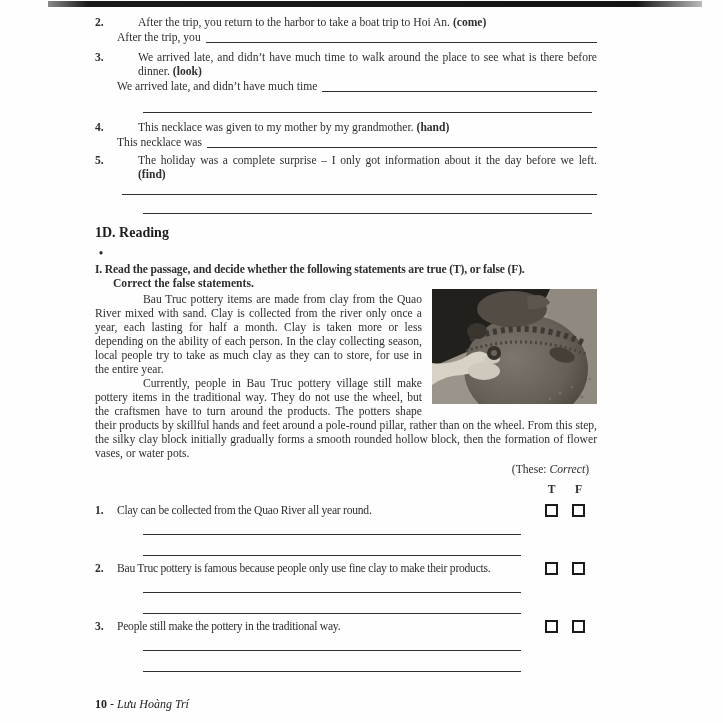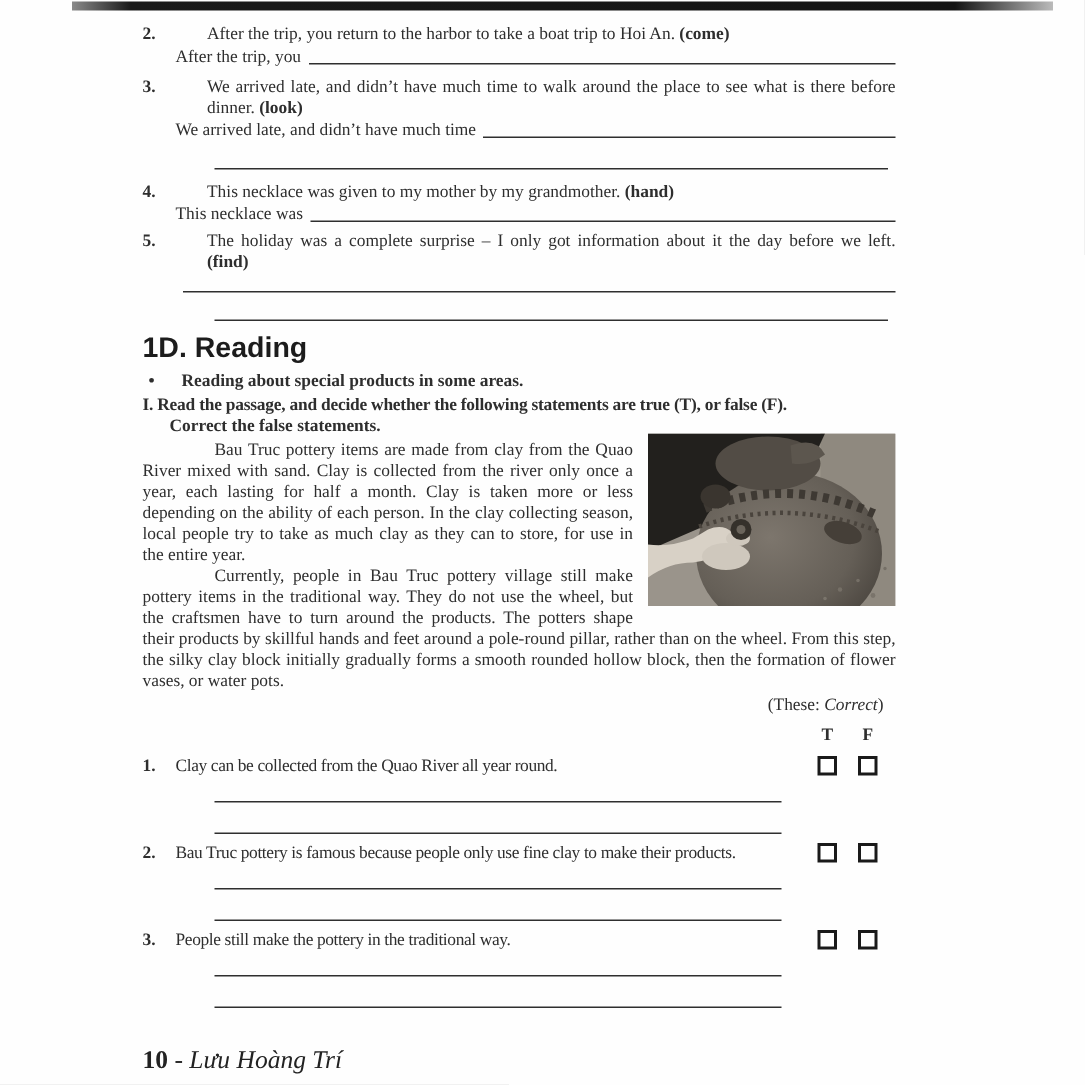--- a/index.html
+++ b/index.html
@@ -10,42 +10,42 @@
   .content{position:absolute;left:95px;top:16px;width:502px;font-size:11.6px;line-height:14px;}
   .ex-item{display:flex;}
   .num{width:22px;flex:0 0 22px;font-weight:bold;}
   .ibody{flex:1;}
   .prompt{text-align:justify;margin-left:21px;}
   .stem-row{display:flex;align-items:flex-end;height:15px;}
   .stem{white-space:nowrap;}
   .write-line{flex:1;border-bottom:1px solid #2f2f2f;margin:0 0 2px 5px;}
   .blank-line{margin-left:48px;width:449px;height:14px;border-bottom:1px solid #2f2f2f;}
   .mt2{margin-top:2px}.mt4{margin-top:4px}.mt6{margin-top:6px}.mt8{margin-top:8px}
-  .section-heading{margin-top:12px;font-family:Liberation Sans, sans-serif;
-        font-weight:bold;font-size:19px;color:#1c1c1c;}
+  .section-heading{margin-top:12px;font-family:Liberation Serif, serif;
+        font-weight:bold;font-size:14px;color:#1c1c1c;}
   .bullet-row{display:flex;margin-top:7px;font-weight:bold;}
   .bullet{width:22px;flex:0 0 22px;padding-left:4px;}
   .instruction{margin-top:2px;font-weight:bold;}
   .instr1{white-space:nowrap;letter-spacing:-0.15px;}
   .instr2{padding-left:18px;}
   .passage{margin-top:2px;text-align:justify;}
   .passage p{margin:0;text-indent:48px;}
   .photo-wrap{float:right;width:165px;height:115px;margin:-4px 0 6px 10px;}
   .source-line{margin-top:2px;text-align:right;padding-right:8px;}
   .tf-header{position:relative;height:15px;margin-top:6px;font-weight:bold;}
   .tf-t{position:absolute;right:39px;width:13px;text-align:center;}
   .tf-f{position:absolute;right:12px;width:13px;text-align:center;}
   .stmt{position:relative;margin-top:6px;display:flex;}
   .stmt-text{white-space:nowrap;letter-spacing:-0.25px;}
   .cb{position:absolute;top:0;width:9px;height:9px;border:2px solid #1a1a1a;background:#fff;}
   .cb-t{right:39px;}
   .cb-f{right:12px;}
   .stmt-line1{margin-left:48px;width:378px;height:12px;border-bottom:1px solid #2f2f2f;margin-top:4px;}
   .stmt-line2{margin-left:48px;width:378px;height:20px;border-bottom:1px solid #2f2f2f;}
-  .footer{position:absolute;left:95px;top:697px;font-size:17px;color:#222;}
+  .footer{position:absolute;left:95px;top:697px;font-size:12px;color:#222;}
   .footer .pgnum{font-weight:bold;}
   .footer .author{font-style:italic;}
   b.cue{font-weight:bold;}
 </style>
 </head>
 <body>
 
 <div class="page">
 
   <div class="scan-bar"></div>
@@ -98,21 +98,20 @@
           <span class="write-line"></span>
         </div>
       </div>
     </div>
     <div class="blank-line mt2"></div>
 
     <div class="section-heading">1D. Reading</div>
 
     <div class="bullet-row">
       <div class="bullet">•</div>
-      <div>Reading about special products in some areas.</div>
     </div>
 
     <div class="instruction">
       <div class="instr1">I. Read the passage, and decide whether the following statements are true (T), or false (F).</div>
       <div class="instr2">Correct the false statements.</div>
     </div>
 
     <div class="passage">
       <div class="photo-wrap">
         <svg width="165" height="115" viewBox="0 0 165 115" xmlns="http://www.w3.org/2000/svg" role="img">

